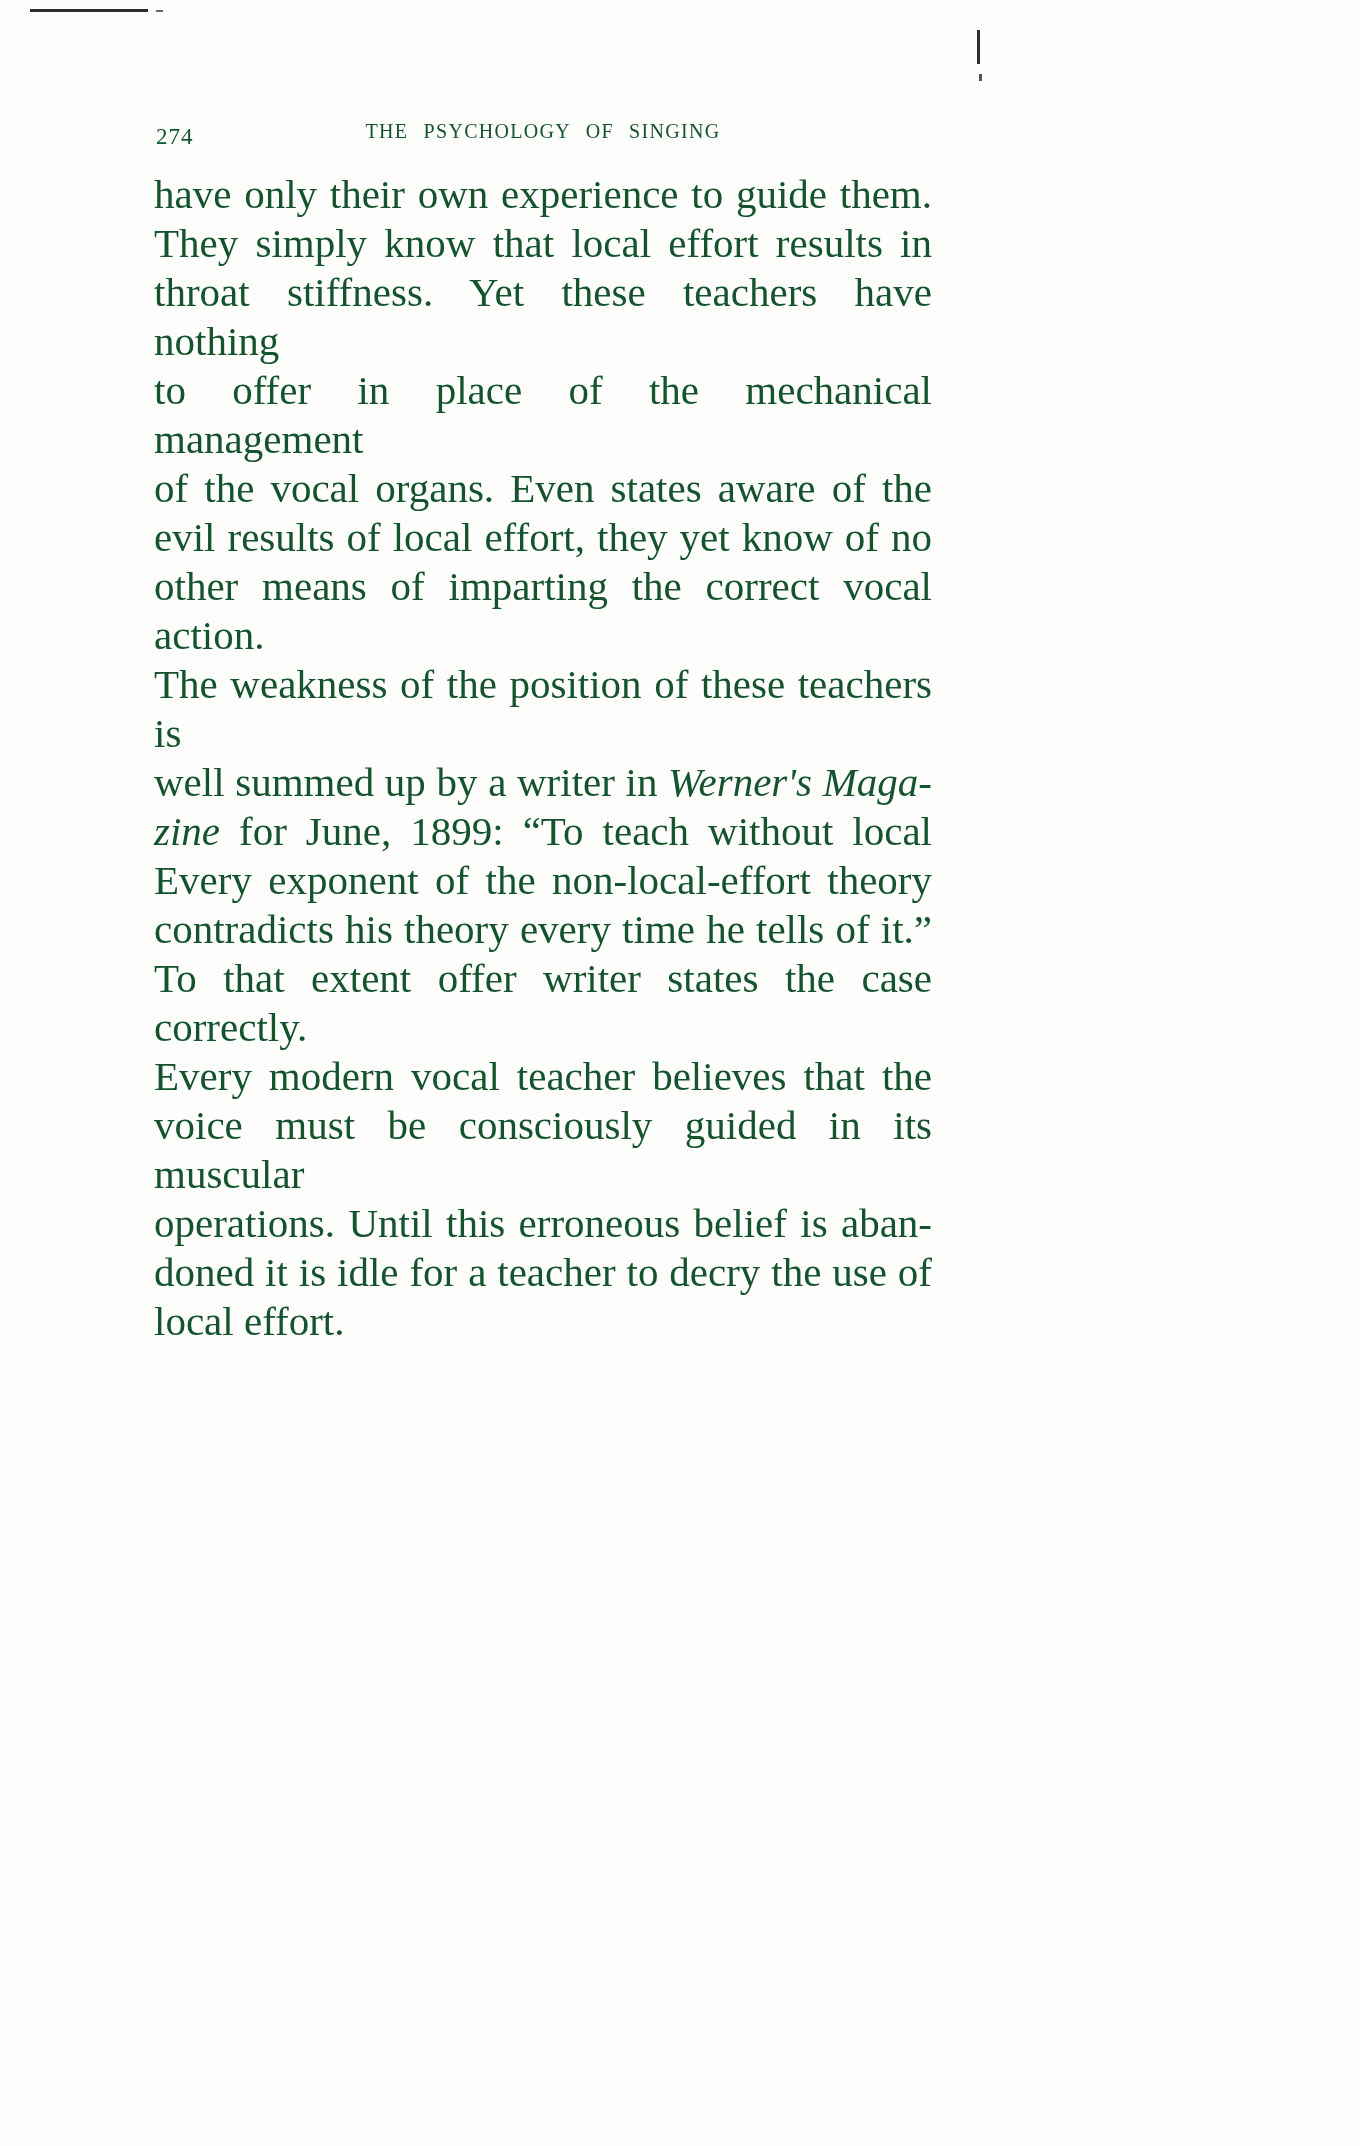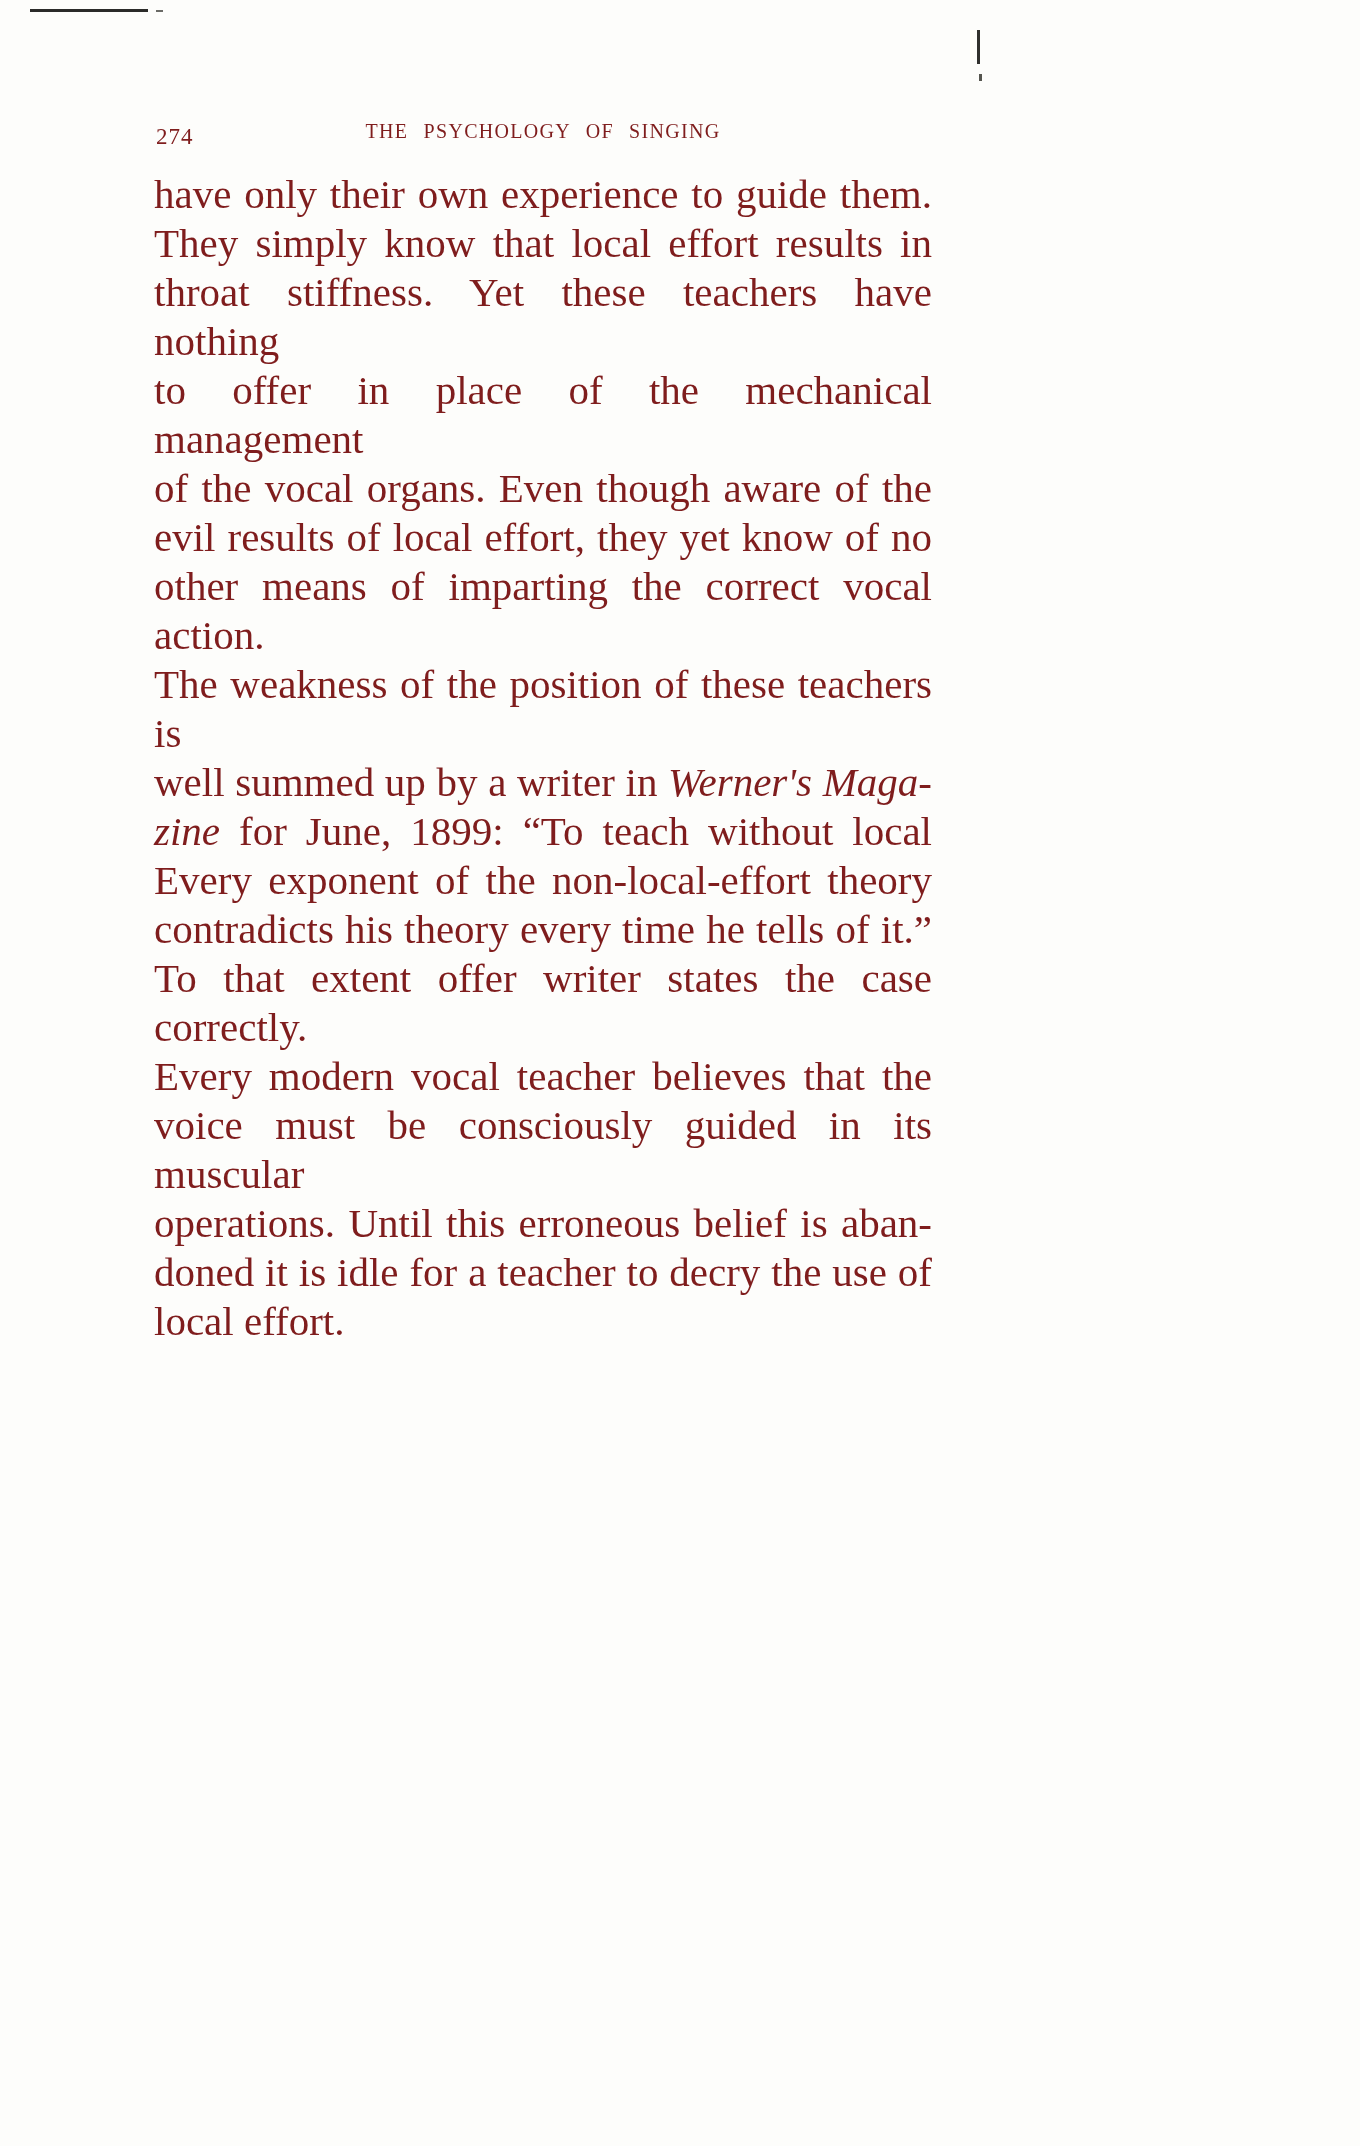--- a/index.html
+++ b/index.html
@@ -6,21 +6,21 @@
     margin: 0;
     padding: 0;
     background: #e9e9e6;
   }
   .page {
     position: relative;
     width: 1360px;
     height: 2146px;
     background: #fdfdfb;
     font-family: "Liberation Serif", "DejaVu Serif", serif;
-    color: #7f1d1d;
+    color: #14532d;
     overflow: hidden;
   }
   
   .scan-rule {
     position: absolute;
     left: 30px;
     top: 9px;
     width: 118px;
     height: 3px;
     background: #2b2b29;
@@ -106,21 +106,21 @@
   <div class="header-row">
     <span class="pageno">274</span>
     <span class="running-title">THE PSYCHOLOGY OF SINGING</span>
   </div>
 
   <div class="body-text" id="body-text">
       <div class="line"><span>have only their own experience to guide them.</span></div>
       <div class="line"><span>They simply know that local effort results in</span></div>
       <div class="line"><span>throat stiffness. Yet these teachers have nothing</span></div>
       <div class="line"><span>to offer in place of the mechanical management</span></div>
-      <div class="line"><span>of the vocal organs. Even though aware of the</span></div>
+      <div class="line"><span>of the vocal organs. Even states aware of the</span></div>
       <div class="line"><span>evil results of local effort, they yet know of no</span></div>
       <div class="line"><span>other means of imparting the correct vocal action.</span></div>
       <div class="line"><span>The weakness of the position of these teachers is</span></div>
       <div class="line"><span>well summed up by a writer in </span><span class="it">Werner's Maga-</span></div>
       <div class="line"><span class="it">zine</span><span> for June, 1899: “To teach without local</span></div>
       <div class="line"><span>Every exponent of the non-local-effort theory</span></div>
       <div class="line"><span>contradicts his theory every time he tells of it.”</span></div>
       <div class="line"><span>To that extent offer writer states the case correctly.</span></div>
       <div class="line"><span>Every modern vocal teacher believes that the</span></div>
       <div class="line"><span>voice must be consciously guided in its muscular</span></div>

